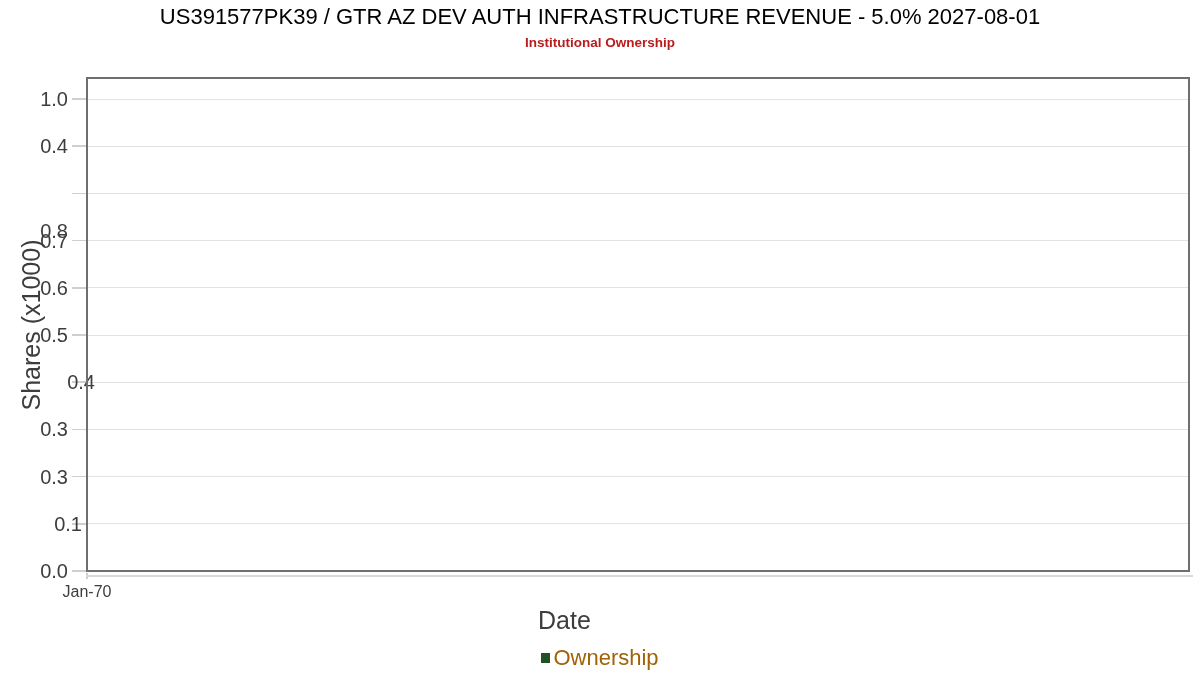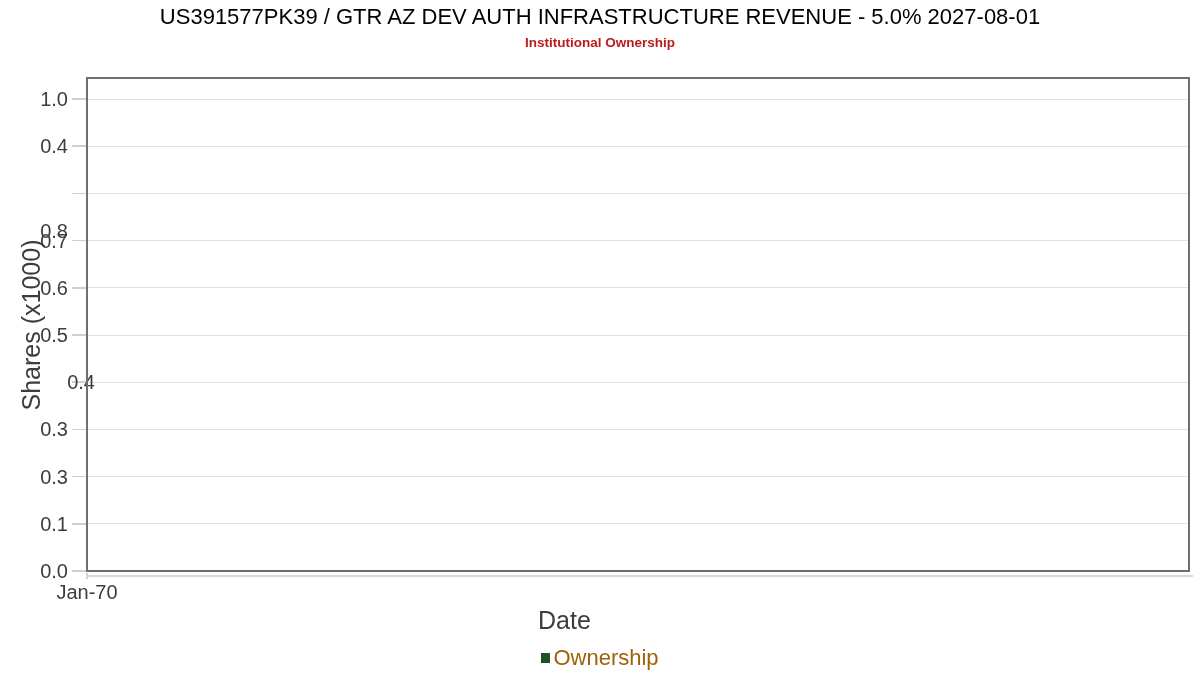--- a/index.html
+++ b/index.html
@@ -26,21 +26,21 @@
   }
   .gridline { position:absolute; left:88px; width:1100px; height:1px; }
   .ytickmark { position:absolute; left:72px; width:14px; height:1.5px; }
   .xtickmark { position:absolute; width:1.5px; height:6px; }
   .ytick-label {
     position:absolute; left:0; width:68px; text-align:right;
     font-size:20px; line-height:22px; color:#3d3d3d;
   }
   .xtick-label {
     position:absolute; width:120px; text-align:center;
-    font-size:20px; line-height:22px; color:#3d3d3d;
+    font-size:16px; line-height:22px; color:#3d3d3d;
   }
   .subaxis { position:absolute; left:86px; top:575px; width:1107px; height:1.5px; background:#d8d8d8; }
   .ylabel {
     position:absolute; left:31px; top:325px;
     transform:translate(-50%,-50%) rotate(-90deg);
     font-size:25px; color:#3d3d3d; white-space:nowrap;
   }
   .xlabel {
     position:absolute; left:538px; top:606px; width:200px; text-align:left;
     font-size:25px; color:#3d3d3d;
@@ -59,21 +59,21 @@
   <div class="title">US391577PK39 / GTR AZ DEV AUTH INFRASTRUCTURE REVENUE - 5.0% 2027-08-01</div>
   <div class="subtitle">Institutional Ownership</div>
 
   <div class="ylabel">Shares (x1000)</div>
 
   <div id="axes-layer">
       <div class="ytickmark" style="top: 570.25px; background: rgb(207, 207, 207);"></div>
       <div class="ytick-label" style="top: 560px; padding-left: 36px;">0.0</div>
       <div class="gridline" style="top: 523.3px; background: rgb(226, 226, 226);"></div>
       <div class="ytickmark" style="top: 523.05px; background: rgb(207, 207, 207);"></div>
-      <div class="ytick-label" style="top: 512.8px;">0.1</div>
+      <div class="ytick-label" style="top: 512.8px; margin-left: 14px;">0.1</div>
       <div class="gridline" style="top: 476.1px; background: rgb(226, 226, 226);"></div>
       <div class="ytickmark" style="top: 475.85px; background: rgb(207, 207, 207);"></div>
       <div class="ytick-label" style="top: 465.6px;">0.3</div>
       <div class="gridline" style="top: 428.9px; background: rgb(226, 226, 226);"></div>
       <div class="ytickmark" style="top: 428.65px; background: rgb(207, 207, 207);"></div>
       <div class="ytick-label" style="top: 418.4px;">0.3</div>
       <div class="gridline" style="top: 381.7px; background: rgb(226, 226, 226);"></div>
       <div class="ytickmark" style="top: 381.45px; background: rgb(207, 207, 207);"></div>
       <div class="ytick-label" style="top: 371.2px; margin-left: 27px;">0.4</div>
       <div class="gridline" style="top: 334.5px; background: rgb(226, 226, 226);"></div>

